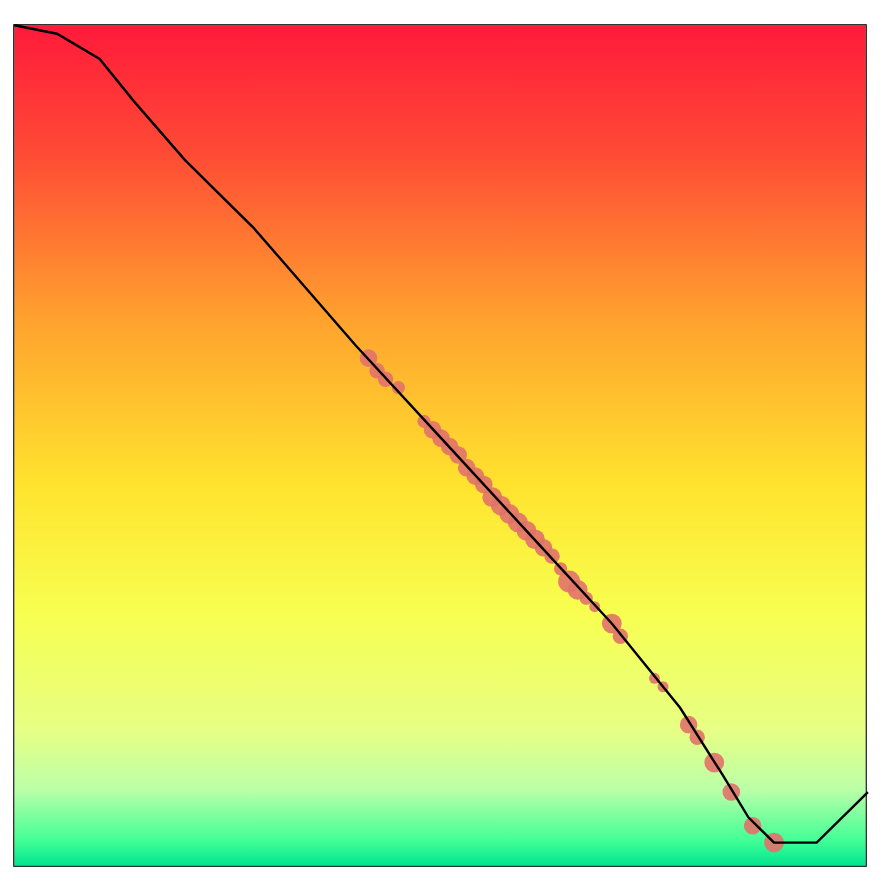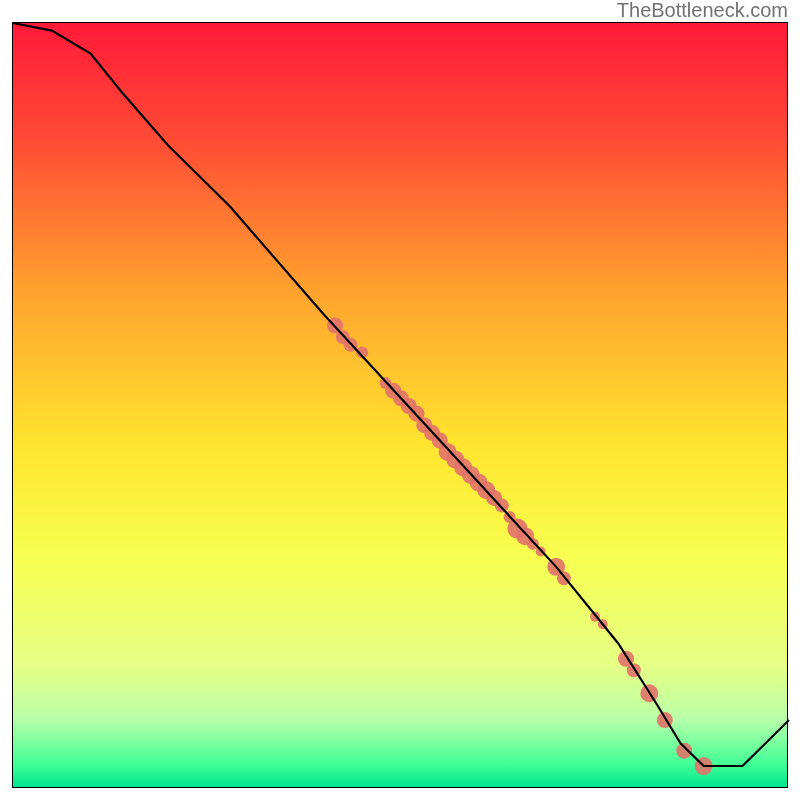--- a/index.html
+++ b/index.html
@@ -52,21 +52,20 @@
     font-weight: 500;
     color: #717171;
     letter-spacing: 0px;
     user-select: none;
   }
 </style>
 </head>
 <body>
 
 <div class="chart-container">
-  <div class="watermark">TheBottleneck.com</div>
   <div class="plot-area">
     <svg class="overlay">
       <g id="points-layer">
           <circle cx="322.04" cy="302.57" r="8" fill="#e1726a" fill-opacity="0.9"></circle>
           <circle cx="329.80" cy="314.06" r="7" fill="#e1726a" fill-opacity="0.9"></circle>
           <circle cx="337.56" cy="321.72" r="7" fill="#e1726a" fill-opacity="0.9"></circle>
           <circle cx="349.20" cy="329.38" r="6" fill="#e1726a" fill-opacity="0.9"></circle>
           <circle cx="372.48" cy="360.02" r="6" fill="#e1726a" fill-opacity="0.9"></circle>
           <circle cx="380.24" cy="367.68" r="8" fill="#e1726a" fill-opacity="0.9"></circle>
           <circle cx="388.00" cy="375.34" r="8" fill="#e1726a" fill-opacity="0.9"></circle>

